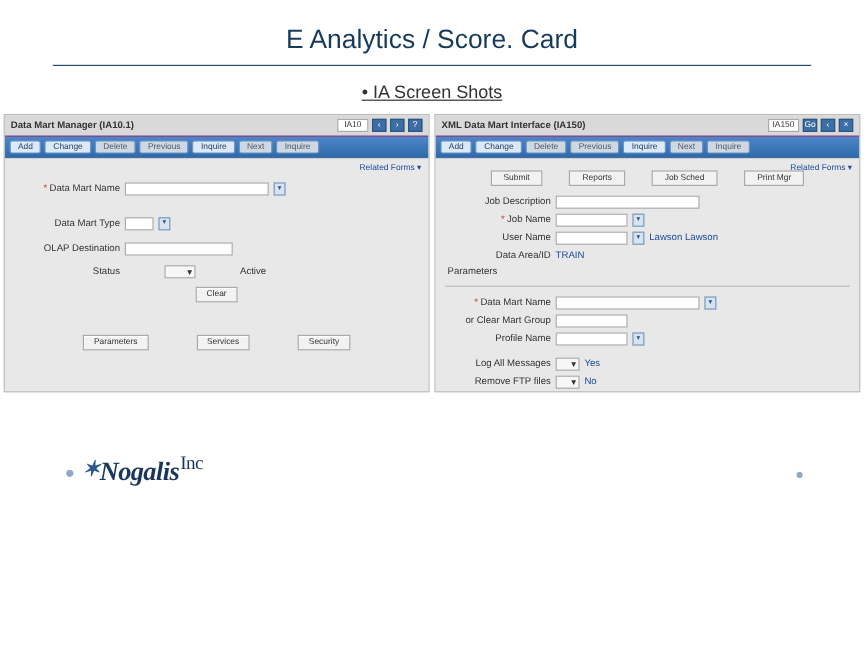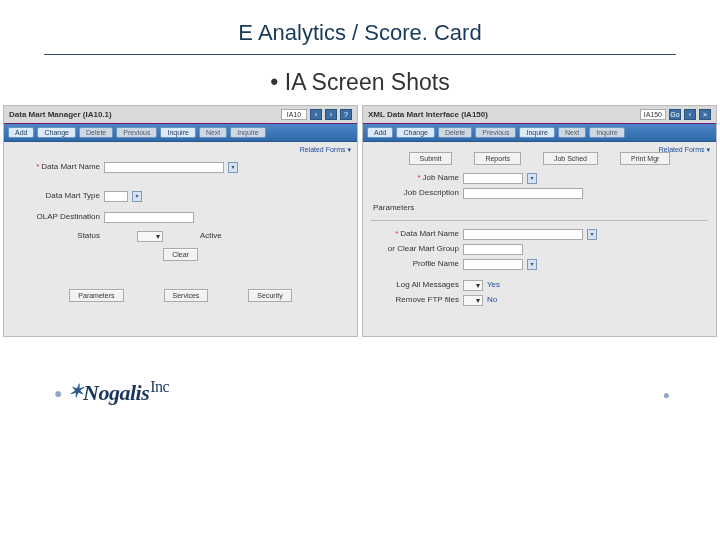--- a/index.html
+++ b/index.html
@@ -17,22 +17,23 @@
     text-align: center;
     font-size: 22px;
     color: #173a5a;
     border-bottom: 1px solid #2a4e73;
     padding-bottom: 8px;
     margin: 0 0 14px 0;
     font-weight: 400;
   }
   .sub {
     text-align: center;
-    font-size: 23px;
+    font-size: 15px;
     margin: 0 0 10px 0;
+    text-decoration: underline;
   }
   .sub::before { content: "• "; }
 
   .shots {
     display: flex;
     gap: 6px;
     margin: 6px 0 14px -40px;
     width: 712px;
   }
   .app {
@@ -258,27 +259,37 @@
         <span class="related">Related Forms ▾</span>
 
         <div class="tabrow">
           <span class="tab">Submit</span>
           <span class="tab">Reports</span>
           <span class="tab">Job Sched</span>
           <span class="tab">Print Mgr</span>
         </div>
 
         <div class="row">
+          <span class="lab">Job Description</span>
+          <span class="inp lg"></span>
+        </div>
+        <div class="row">
           <span class="lab required">Job Name</span>
           <span class="inp"></span>
           <span class="dd">▾</span>
         </div>
         <div class="row">
-          <span class="lab">Job Description</span>
-          <span class="inp lg"></span>
+          <span class="lab">User Name</span>
+          <span class="inp"></span>
+          <span class="dd">▾</span>
+          <span class="link">Lawson Lawson</span>
+        </div>
+        <div class="row">
+          <span class="lab">Data Area/ID</span>
+          <span class="link">TRAIN</span>
         </div>
 
         <div style="margin:4px 0 2px 2px;">Parameters</div>
         <hr class="sec">
 
         <div class="row">
           <span class="lab required">Data Mart Name</span>
           <span class="inp lg"></span>
           <span class="dd">▾</span>
         </div>

